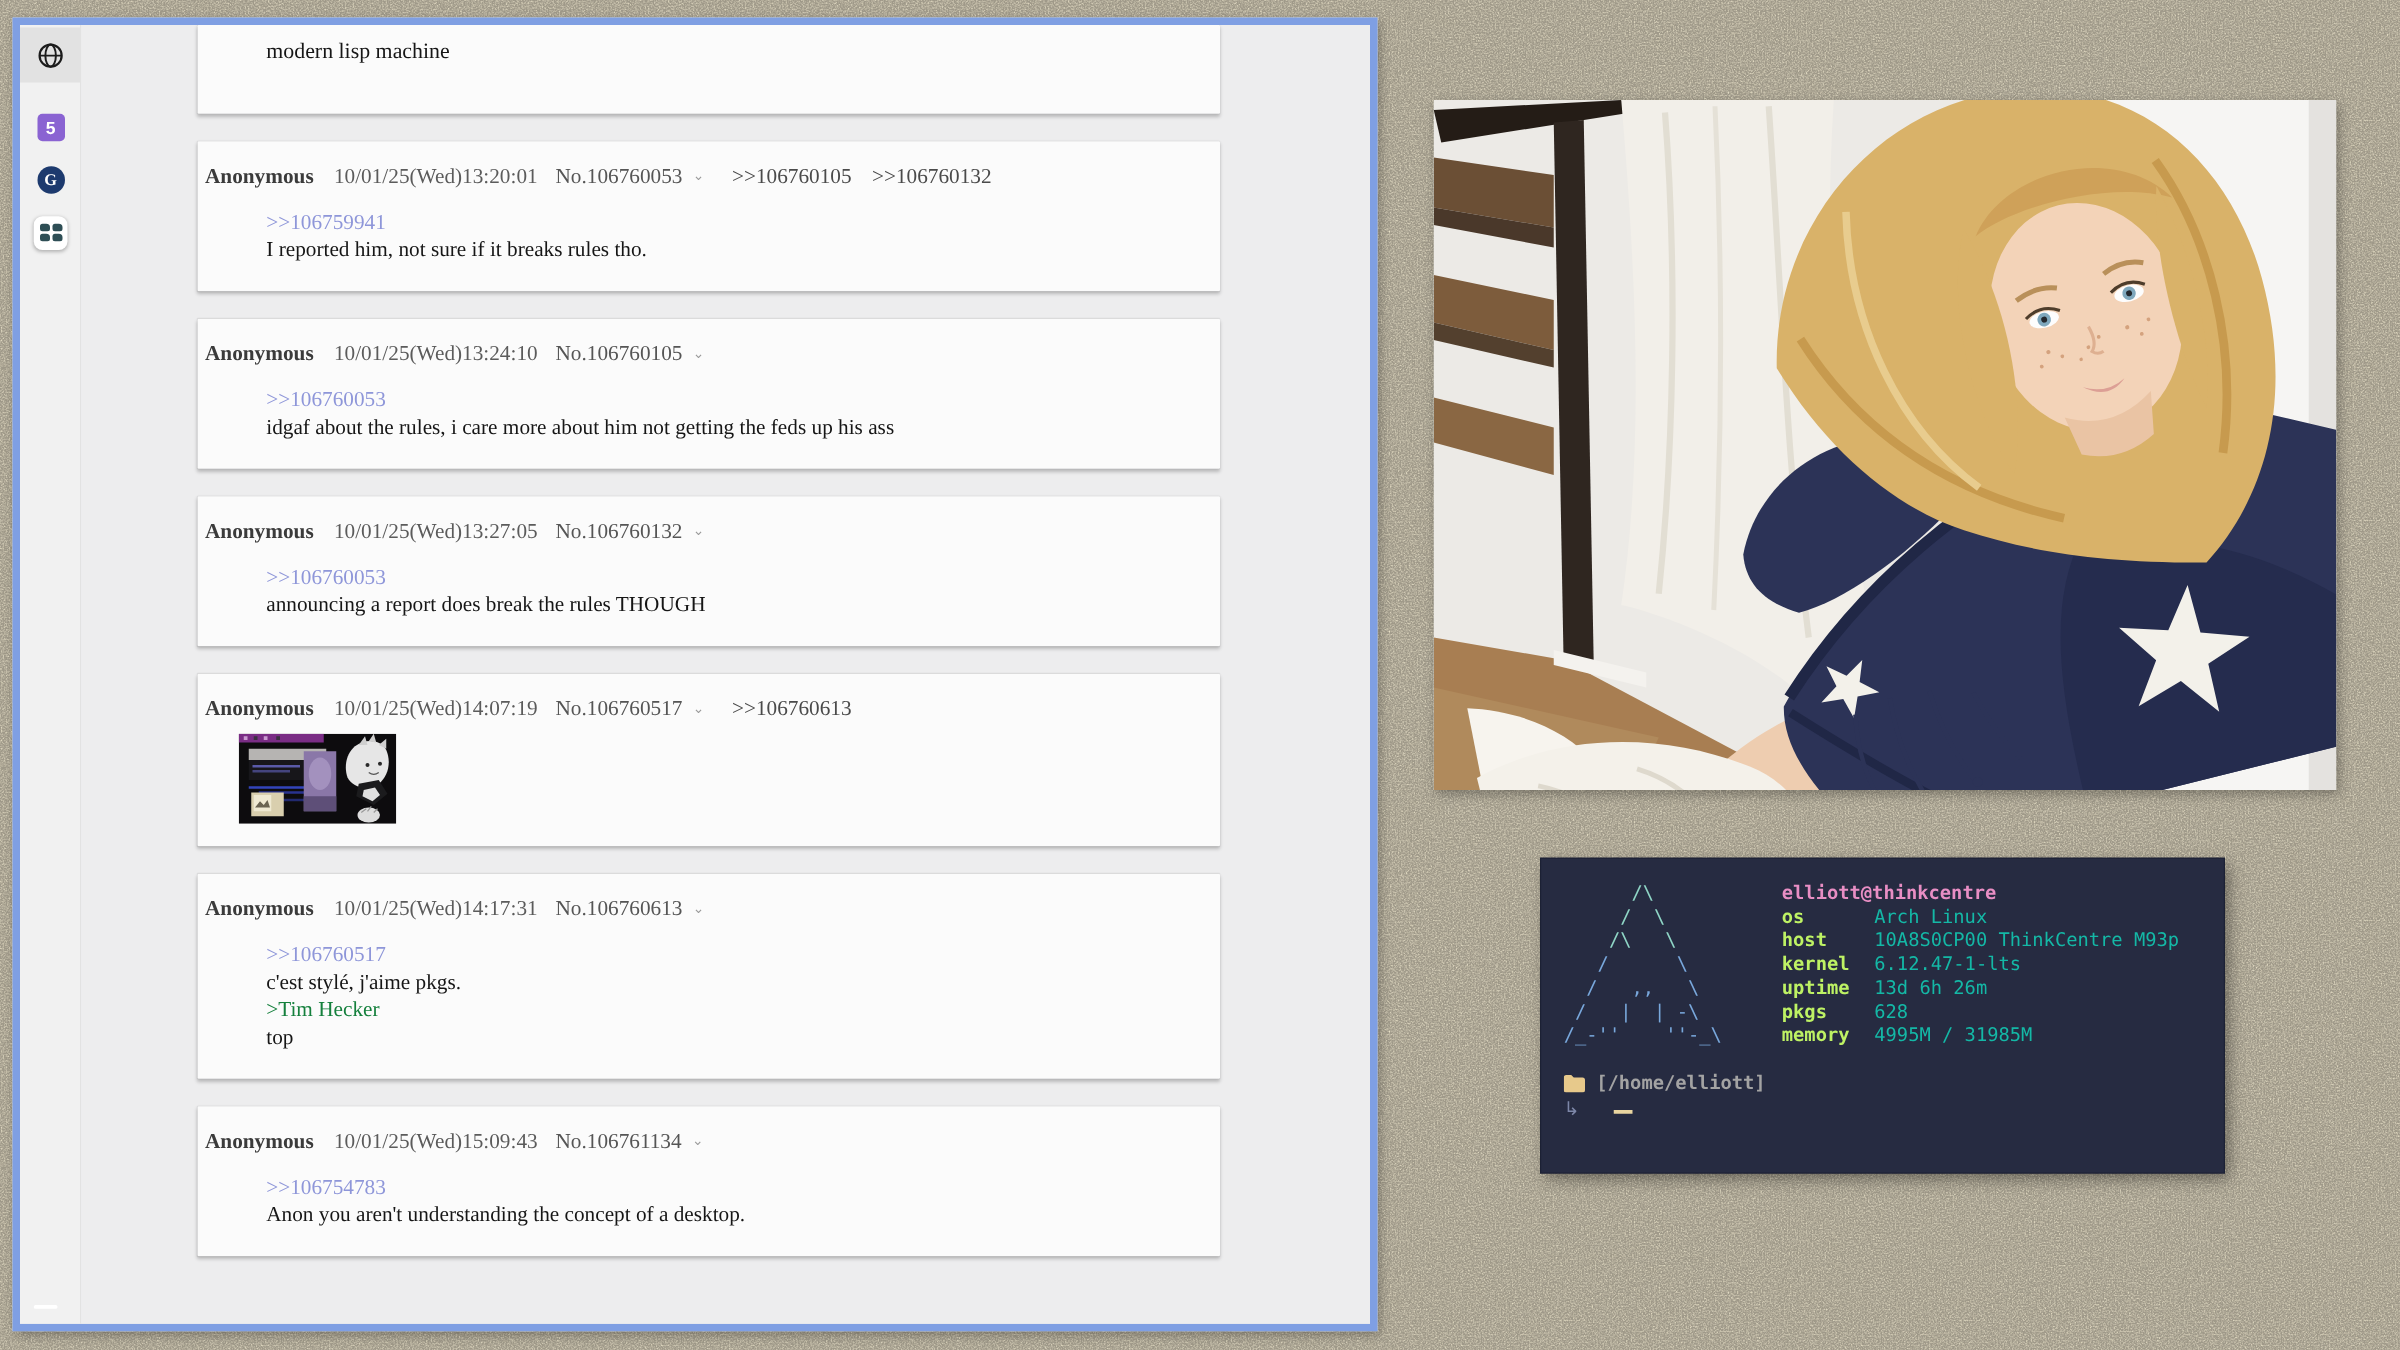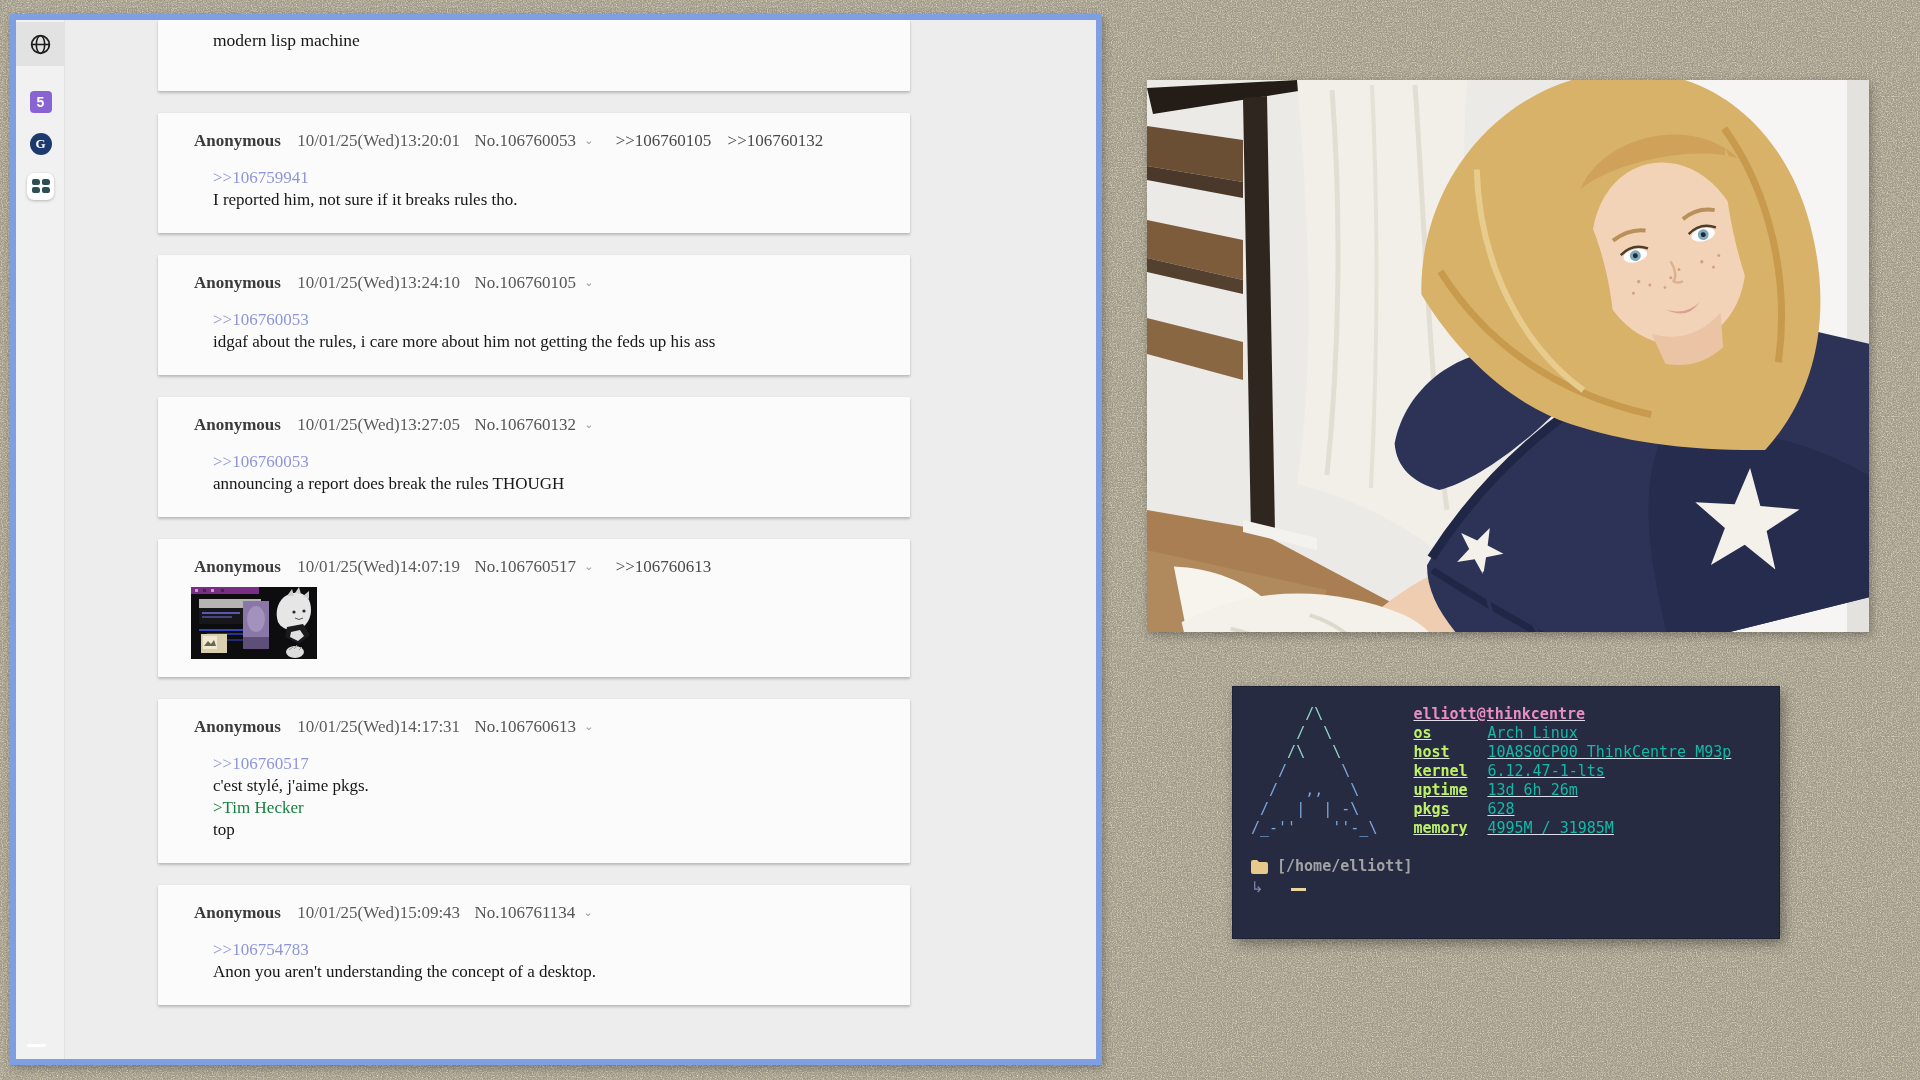--- a/index.html
+++ b/index.html
@@ -28,28 +28,28 @@
     display:flex; align-items:center; justify-content:center; }
   .ic-dotscard { width:27px; height:27px; background:#ffffff; border-radius:7px;
     box-shadow:0 1px 3px rgba(0,0,0,0.25);
     display:grid; grid-template-columns:8px 8px; grid-gap:2px; align-content:center; justify-content:center; }
   .ic-dotscard i { width:8px; height:6px; background:#2e4e55; border-radius:2px 3px 2px 2px; }
   .side-handle { position:absolute; left:11px; bottom:12px; width:19px; height:3px;
     background:#ffffff; border-radius:2px; }
 
   
   .main { position:absolute; left:49px; top:0; right:0; bottom:0; overflow:hidden; background:#ededee; }
-  .threadcol { position:absolute; left:93px; top:0; width:752px; }
+  .threadcol { position:absolute; left:93px; top:0; width:818px; }
   .card {
     background:#fbfbfb; margin-bottom:22px; border-radius:1px;
     box-shadow:0 2px 3px rgba(0,0,0,0.22), 0 0 1px rgba(0,0,0,0.12);
     font-family:"Liberation Serif", serif;
   }
   .card.first { padding:10px 26px 40px 55px; }
-  .phead { padding:18px 26px 0 26px; font-size:17px; color:#5b5b5b; white-space:nowrap;margin-left:10px; }
+  .phead { padding:18px 26px 0 6px; font-size:17px; color:#5b5b5b; white-space:nowrap; }
   .phead .pname { font-weight:bold; color:#3b3b3b; margin-right:12px; }
   .phead .pdate { margin-right:10px; }
   .phead .pno   { color:#555; }
   .phead .pmenu { font-family:"DejaVu Sans",sans-serif; font-size:11px; color:#999; margin:0 6px 0 4px; vertical-align:2px; cursor:pointer; }
   .phead .bklink{ color:#4a4a4a; margin-left:12px; cursor:pointer; }
   .pbody { padding:16px 26px 22px 55px; font-size:17px; line-height:22px; color:#161616; }
   .qlink { color:#8e96d9; cursor:pointer; }
   .greentext { color:#15803d; }
   .thumbwrap { padding:10px 26px 18px 33px; }
   .thumb { display:block; width:126px; height:72px; cursor:pointer; }
@@ -65,21 +65,21 @@
     position:absolute; left:1233px; top:687px; width:546px; height:251px; z-index:1;
     background:#262b41; padding:18px 16px 12px 18px;
     box-shadow:0 0 0 1px #1c2134, 4px 5px 12px rgba(0,0,0,0.4);
     font-family:"DejaVu Sans Mono", monospace; font-size:15px; line-height:19px;
     color:#dde0ea;
   }
   .ffrow { display:flex; }
   .fflogo pre { font-family:"DejaVu Sans Mono", monospace; font-size:15px; line-height:19px; white-space:pre; }
   .logo-top { color:#8fd6c6; }
   .logo-bottom { color:#79a8dc; }
-  .ffinfo { margin-left:36px;text-decoration:underline; }
+  .ffinfo { margin-left:48px; }
   .ttitle { color:#e88ec4; font-weight:bold; }
   .trow { display:flex; }
   .tlabel { color:#bef264; font-weight:bold; width:74px; flex:none; }
   .tval { color:#14b8a6; white-space:pre; }
   .promptline { margin-top:19px; color:#a3a3a3; font-weight:bold; display:flex; align-items:center;text-align:right; }
   .folder-ic { margin-right:9px; display:inline-flex; }
   .cursorline { margin-top:2px; color:#7d87a8; }
   .parrow { font-family:"DejaVu Sans", sans-serif; }
   .cursorblock { display:inline-block; width:15px; height:3px; background:#e9d5a0; margin-left:27px; vertical-align:1px; }
 </style>

